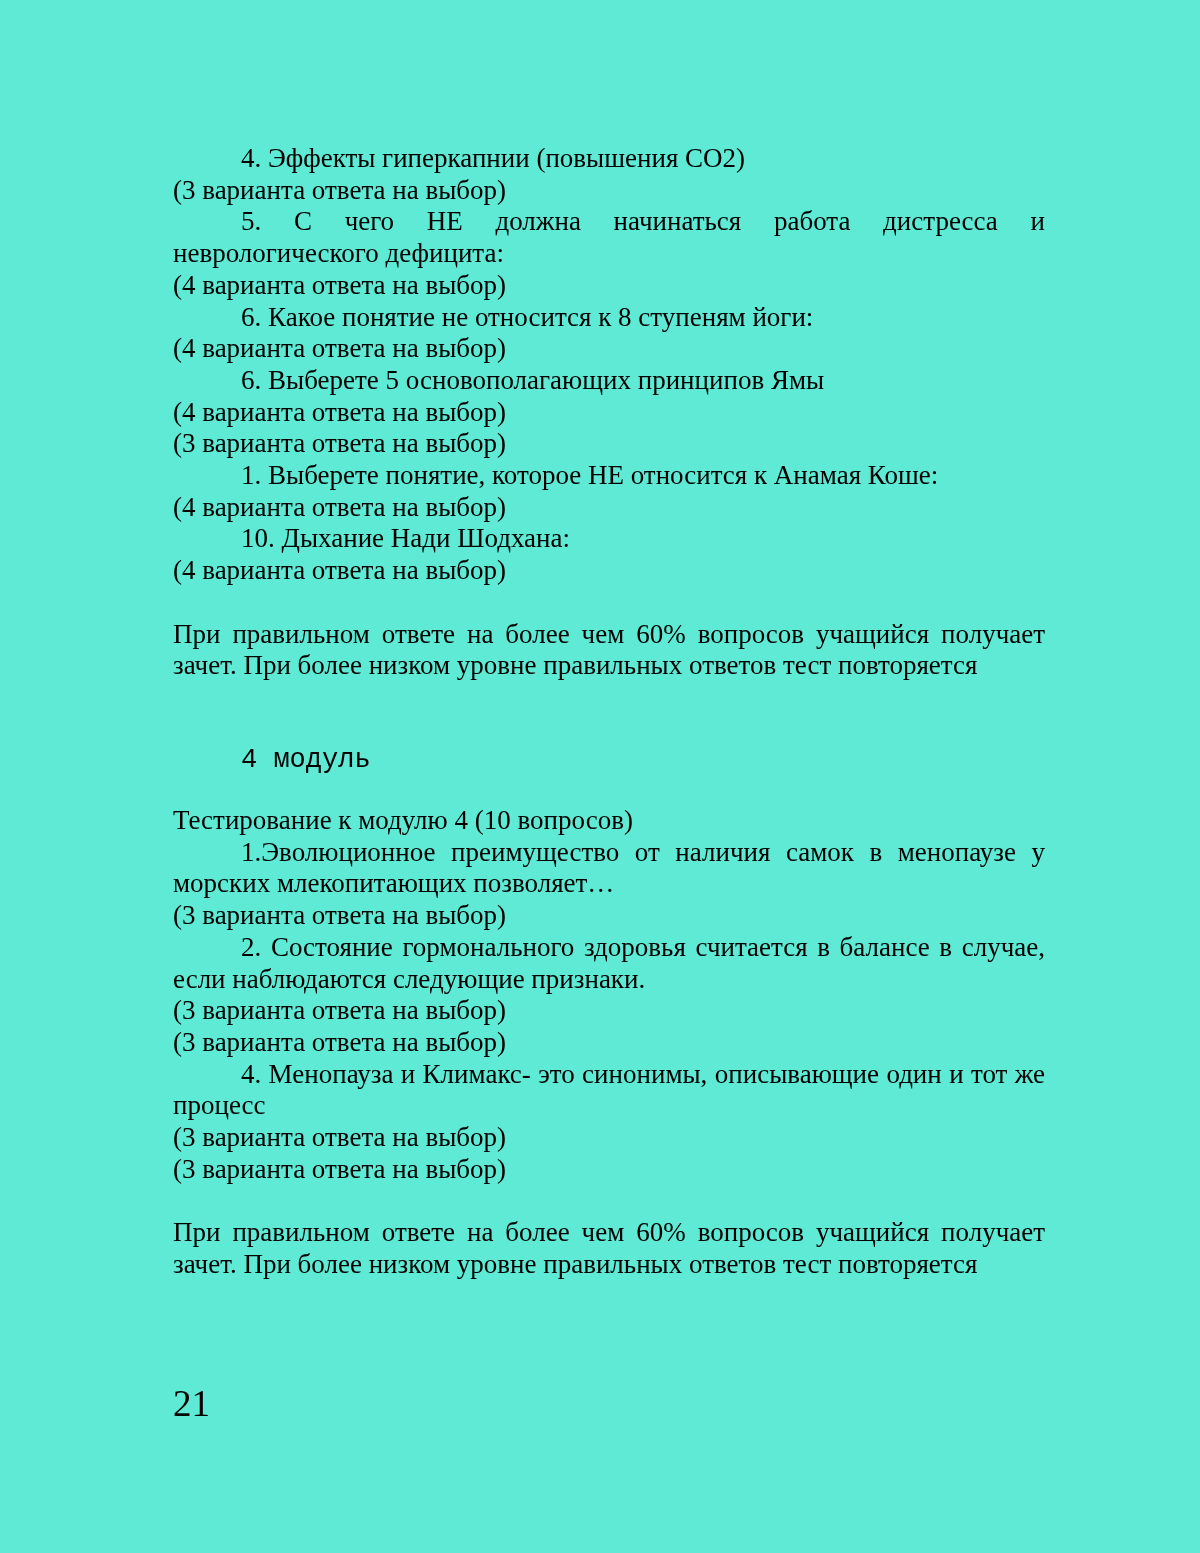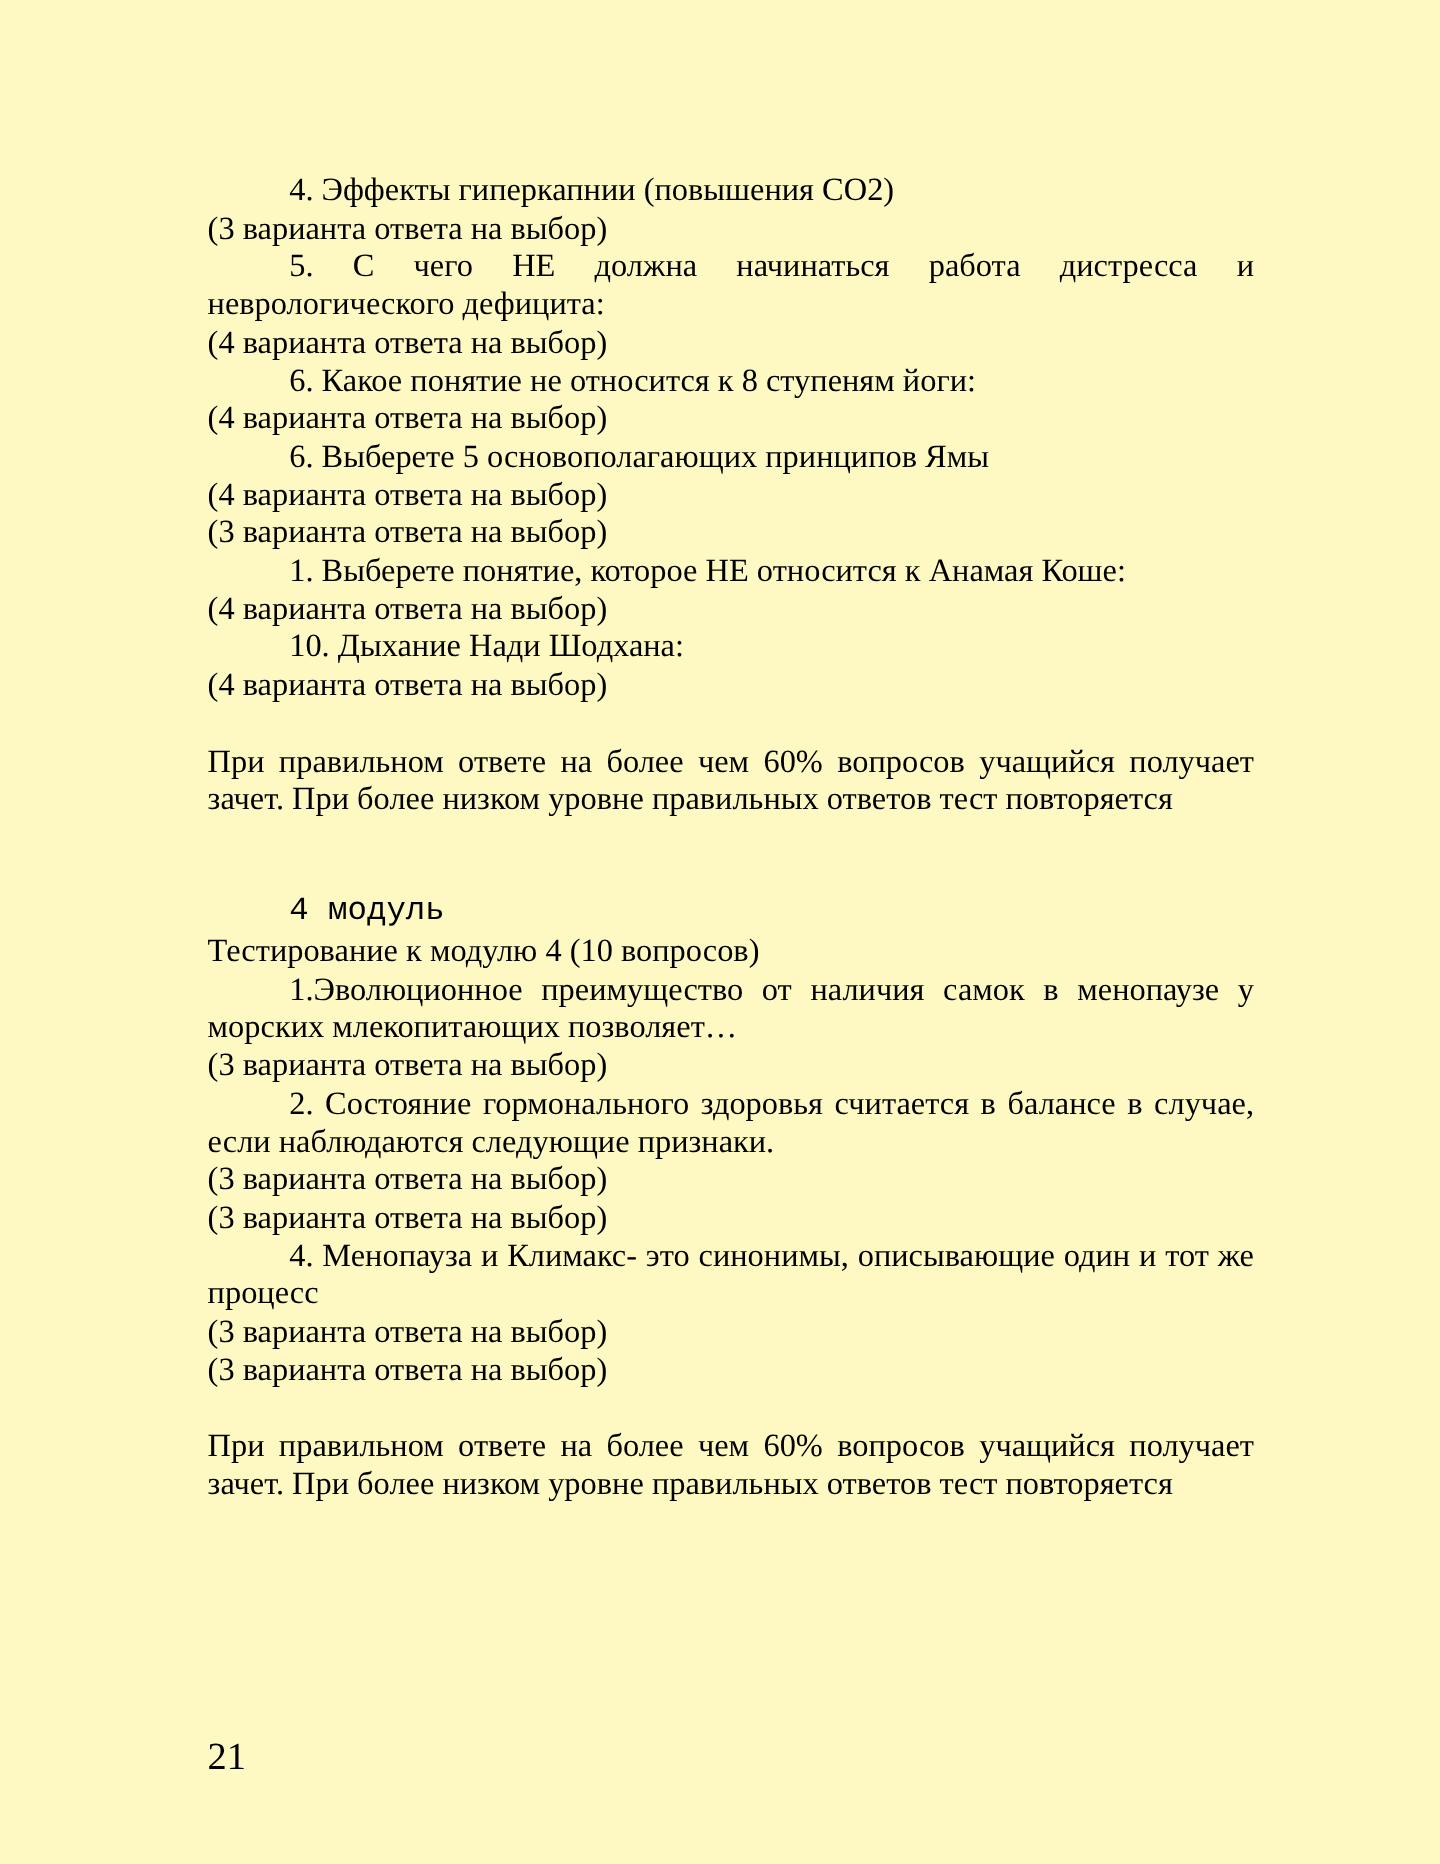--- a/index.html
+++ b/index.html
@@ -5,44 +5,44 @@
   html, body {
     margin: 0;
     padding: 0;
     background: #ffffff;
   }
   .page {
     position: relative;
     width: 1200px;
     height: 1553px;
     box-sizing: border-box;
-    background: #fef9c3;
+    background: #5eead4;
     color: #000000;
     font-family: "Liberation Serif", "DejaVu Serif", serif;
     font-size: 27px;
     line-height: 31.7px;
     padding: 143px 155px 0 173px;
     overflow: hidden;
   }
   .para {
     margin: 0;
     padding: 0;
     text-align: justify;
     color: #000000;
   }
   .para.question { text-indent: 68px; }
   .para.heading  { text-indent: 68px; text-align: left; font-family: Liberation Mono, monospace; }
   .para.note       { text-align: left; }
-  .para.plain-left { text-align: left; }
+  .para.plain-left { text-align: left; margin-top: 28px; }
   .spacer { width: 100%; }
   .page-number {
     position: absolute;
     left: 173px;
-    top: 1448px;
-    font-size: 32px;
+    top: 1388px;
+    font-size: 37px;
     line-height: 31.7px;
     color: #000000;
   }
 </style>
 </head>
 <body>
 
 <div class="page">
   <div>
       <p class="para question">4. Эффекты гиперкапнии (повышения СО2)</p>

